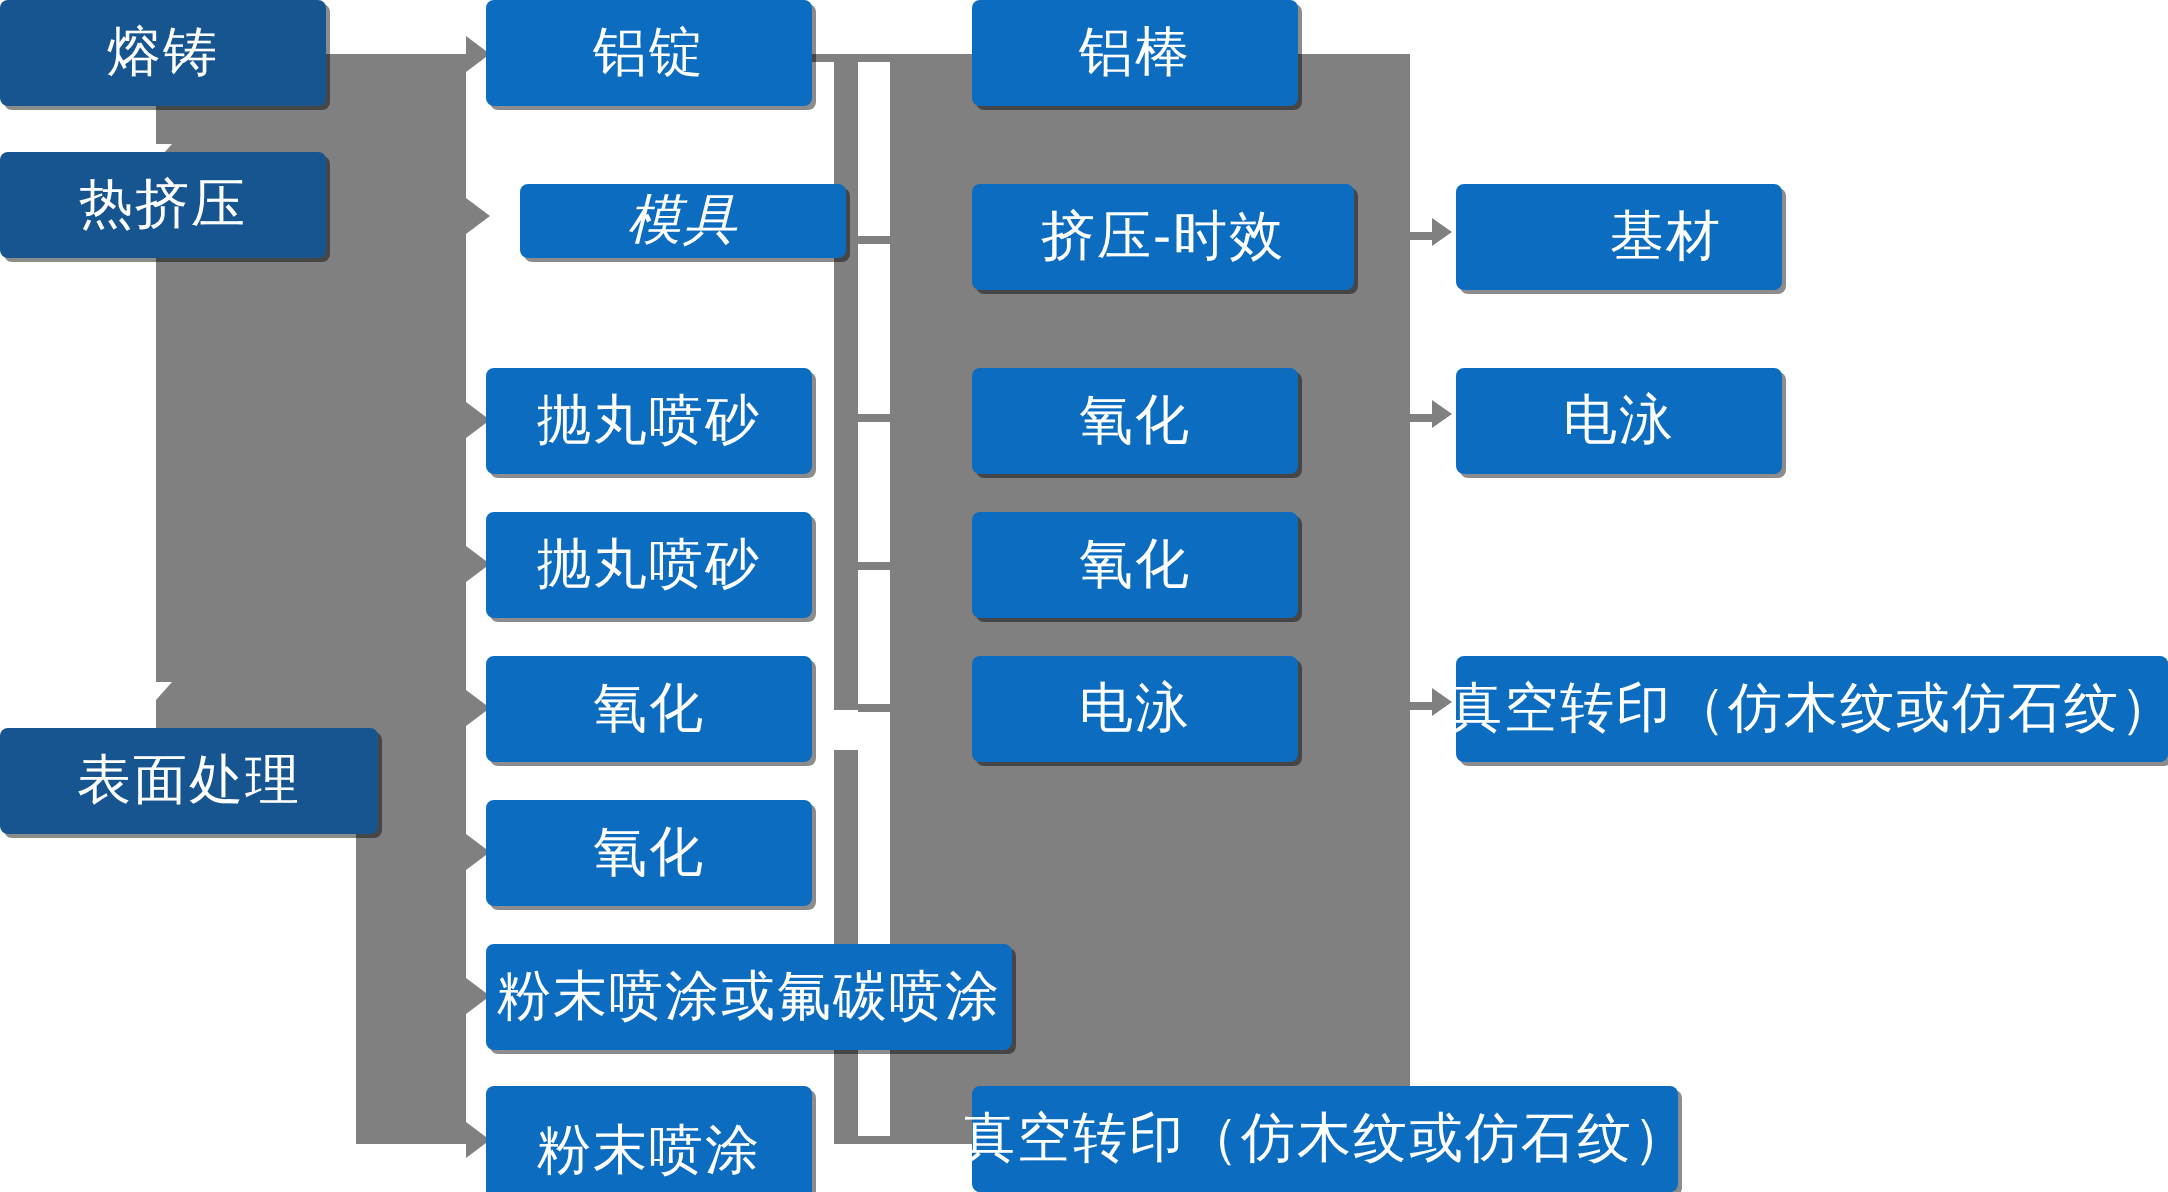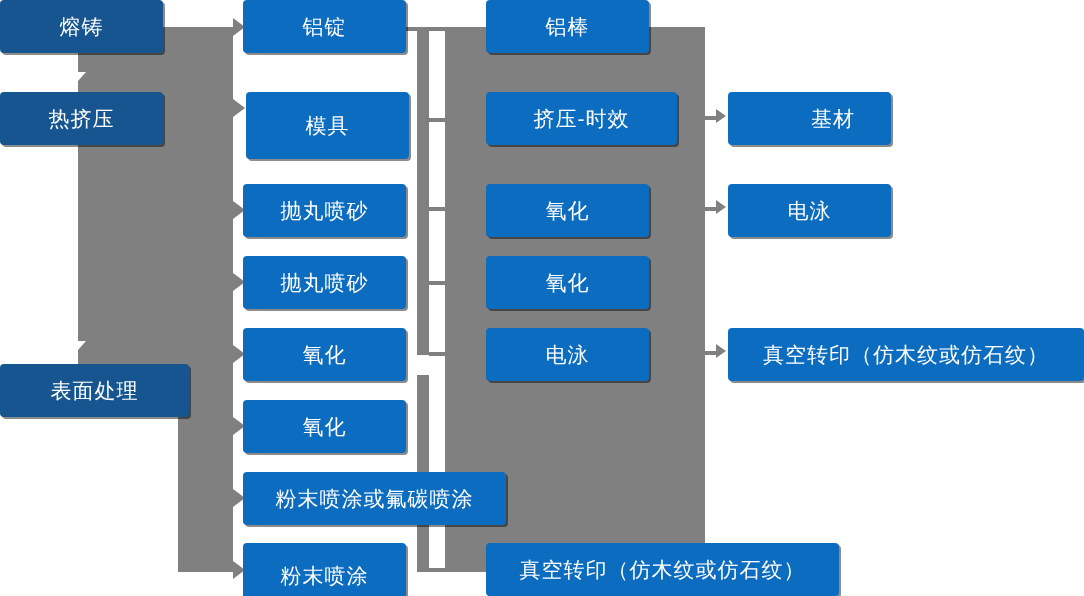--- a/index.html
+++ b/index.html
@@ -51,21 +51,21 @@
 
   
   .box {
     position: absolute;
     box-sizing: border-box;
     display: flex;
     align-items: center;
     justify-content: center;
     color: #ffffff;
     border-radius: 4px;
-    font-size: 21px;
+    font-size: 27px;
     letter-spacing: 1px;
     line-height: 1;
     white-space: nowrap;
     box-shadow: 2px 2px 0 rgba(0,0,0,0.45);
   }
   .box.dark  { background: #16558F; }
   .box.light { background: #0C6CBF; }
 
   .box .bx-label {
     display: block;
@@ -114,33 +114,33 @@
   <div class="arrow-stem" style="left:703px; top:207px; width:16px;"></div>
   <div class="arrow-r" style="left:716px; top:200px; border-top-width:7px; border-bottom-width:7px; border-left-width:10px;"></div>
 
   <div class="arrow-stem" style="left:703px; top:351px; width:16px;"></div>
   <div class="arrow-r" style="left:716px; top:344px; border-top-width:7px; border-bottom-width:7px; border-left-width:10px;"></div>
 
   <div class="box dark" style="left:0px; top:0px; width:163px; height:53px;">
     <span class="bx-label">熔铸</span>
   </div>
 
-  <div class="box dark" style="left:0px; top:92px; width:163px; height:53px;">
+  <div class="box dark" style="left:0px; top:76px; width:163px; height:53px;">
     <span class="bx-label">热挤压</span>
   </div>
 
   <div class="box dark" style="left:0px; top:364px; width:189px; height:53px;">
     <span class="bx-label">表面处理</span>
   </div>
 
   <div class="box light" style="left:243px; top:0px; width:163px; height:53px;">
     <span class="bx-label">铝锭</span>
   </div>
 
-  <div class="box light" style="left:246px; top:92px; width:163px; height:67px;">
+  <div class="box light" style="left:260px; top:92px; width:163px; height:37px;font-style:italic;">
     <span class="bx-label">模具</span>
   </div>
 
   <div class="box light" style="left:243px; top:184px; width:163px; height:53px;">
     <span class="bx-label">抛丸喷砂</span>
   </div>
 
   <div class="box light" style="left:243px; top:256px; width:163px; height:53px;">
     <span class="bx-label">抛丸喷砂</span>
   </div>

